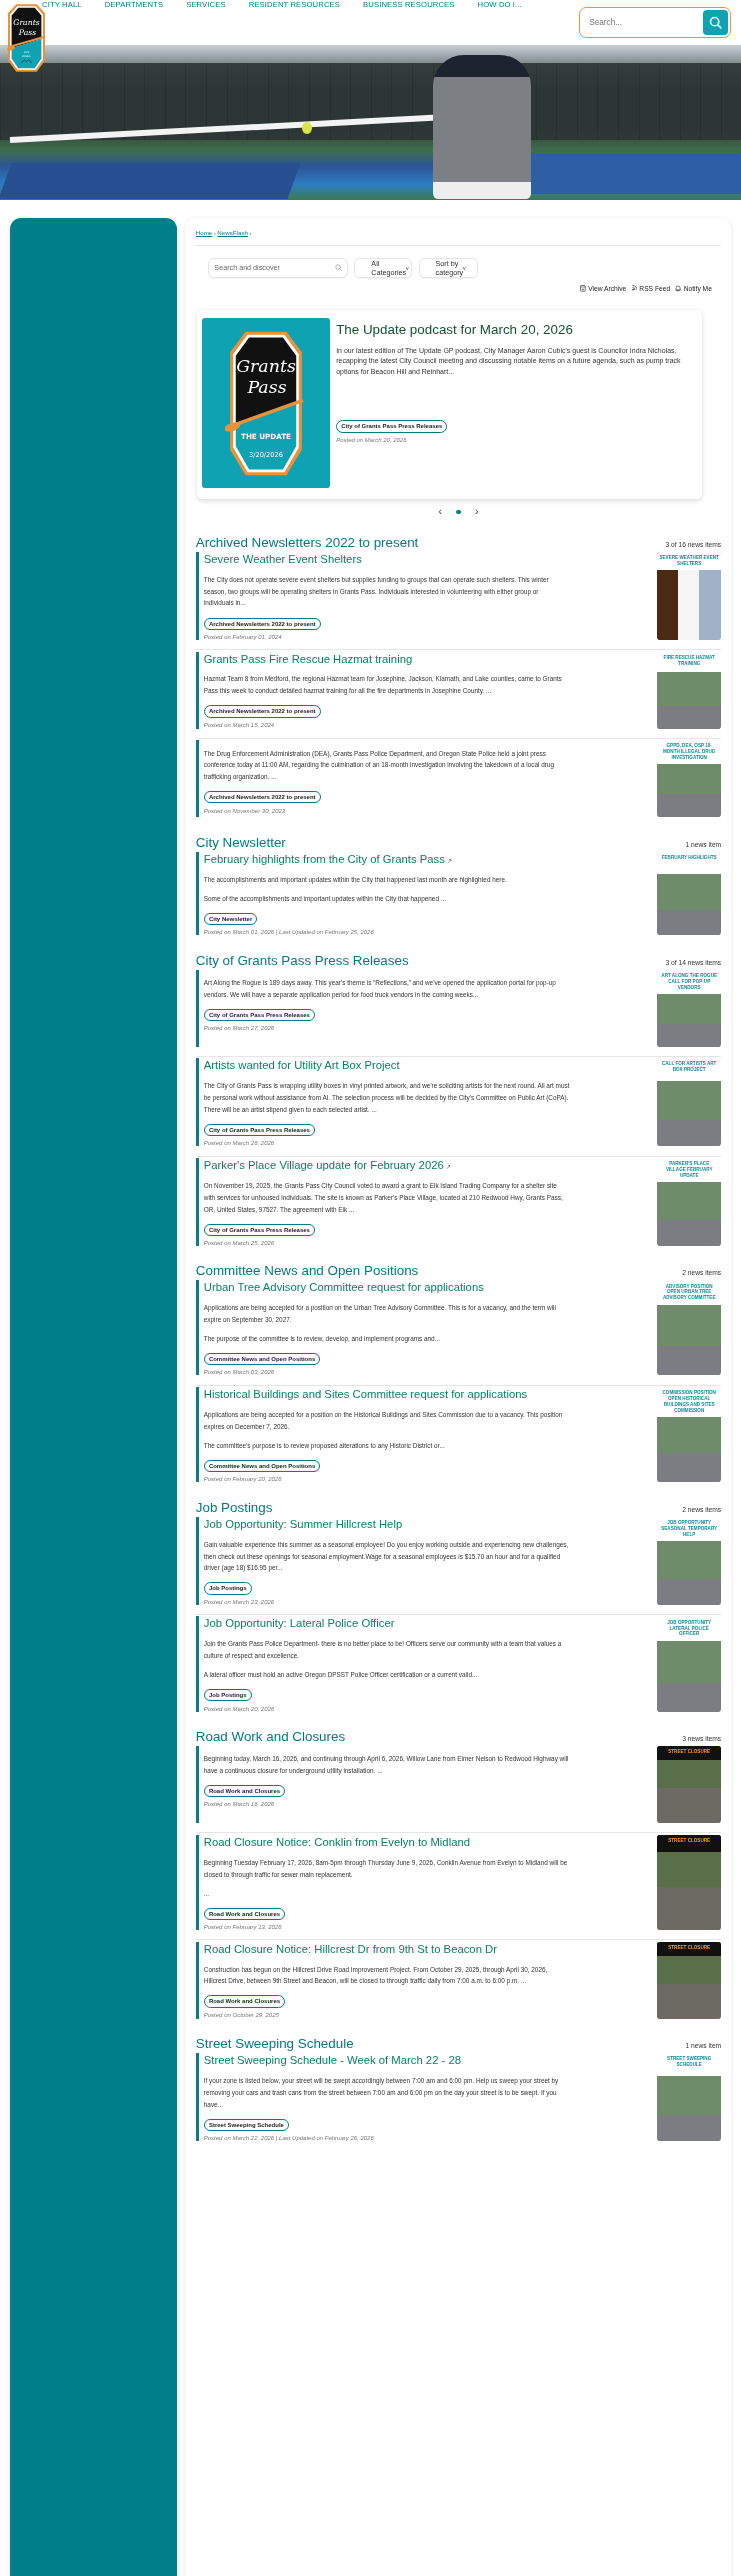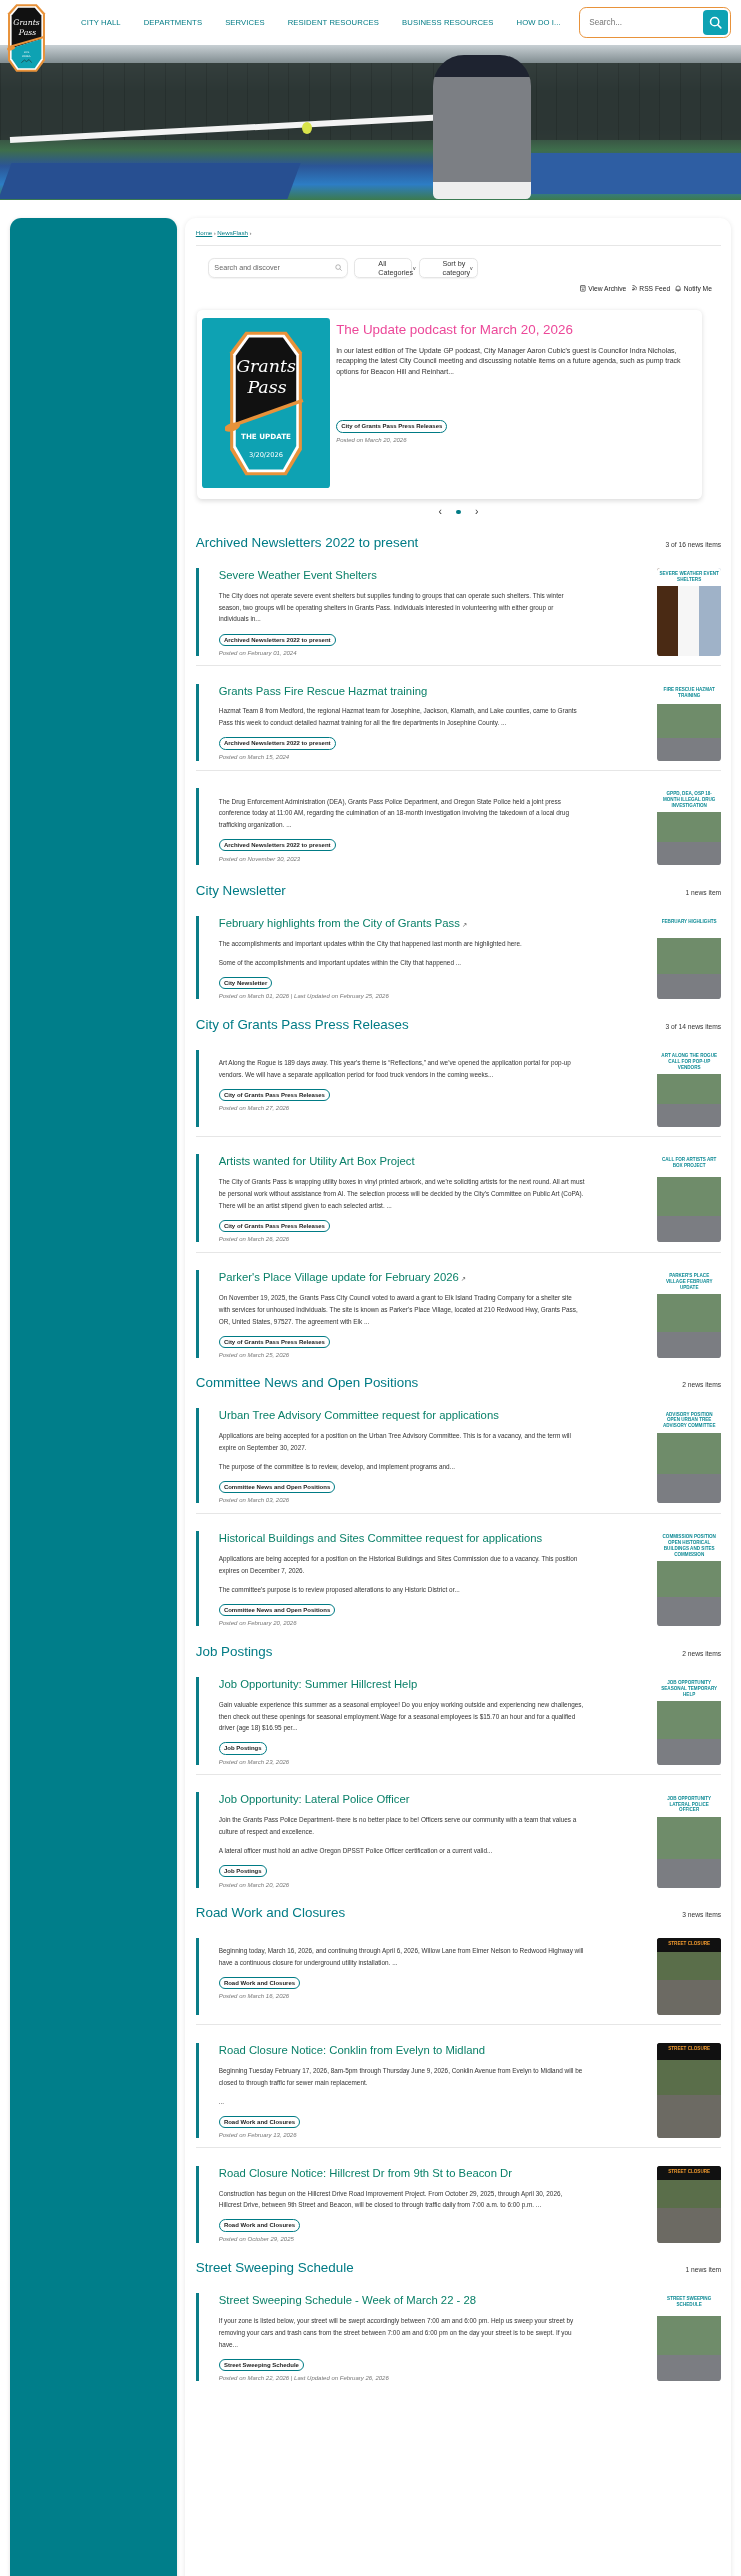--- a/index.html
+++ b/index.html
@@ -1,21 +1,21 @@
 <!DOCTYPE html>
 <html style="font-size:8.2px"><head>
 <meta charset="utf-8">
 <style>
 *{box-sizing:border-box;margin:0;padding:0}
 body{width:742px;background:#fff;font-family:"Liberation Sans","DejaVu Sans",sans-serif;color:#222}
 a{color:inherit;text-decoration:none}
 
 .header{height:45px;background:#fff;position:relative;display:flex;align-items:center}
 .logo{position:absolute;left:7.2px;top:3.1px;width:39px;height:70px;z-index:5}
-.nav{display:flex;gap:0;margin-left:81px;align-items:center;height:45px}
+.nav{display:flex;gap:0;margin-left:42px;height:45px}
 .nav a{color:#007b85;font-size:7.7px;letter-spacing:0.1px;margin-right:23px;font-family:"Liberation Sans",sans-serif;text-transform:uppercase}
 .hsearch{position:absolute;left:579px;top:6.7px;width:152px;height:31px;border:1px solid #e8923a;border-radius:7.2px;display:flex;align-items:center;background:#fff}
 .hsearch input{border:none;outline:none;font-size:8.2px;margin-left:9.3px;width:103px;font-family:"Liberation Sans",sans-serif;color:#333;background:transparent}
 .hsearch .sbtn{position:absolute;right:2.1px;top:2.1px;width:25px;height:25px;background:#0ea2b3;border-radius:4.1px;display:flex;align-items:center;justify-content:center}
 
 .hero{height:155px;position:relative;overflow:hidden;background:linear-gradient(180deg,#c8d0d4 0%,#7f8b8f 12%,#2d3b3a 30%,#35403e 55%,#3e6e4c 68%,#2b5596 78%,#2d7dc4 90%,#3c7a4e 100%)}
 .hero .fence{position:absolute;left:0;right:0;top:17.5px;height:77px;background:repeating-linear-gradient(90deg,rgba(0,0,0,.15) 0 1px,transparent 1px 20.6px),#2c3634;opacity:.9}
 .hero .court1{position:absolute;left:5.2px;top:118px;width:289px;height:36px;background:#274f91;transform:skewX(-20deg)}
 .hero .court2{position:absolute;left:515px;top:108px;width:237px;height:41px;background:#2e5ea3;transform:skewX(-25deg)}
 .hero .net{position:absolute;left:10.3px;top:92px;width:428px;height:6.2px;background:#f3f3f3;transform:rotate(-3deg);transform-origin:left}
@@ -23,42 +23,42 @@
 .hero .ball{position:absolute;left:302px;top:77px;width:10.3px;height:12.4px;border-radius:50%;background:#d8e34a}
 
 .wrap{display:flex;padding:0 0 0 10.3px;margin-top:18px;gap:8.2px}
 .sidebar{width:167px;background:#007e8a;border-radius:11.3px;box-shadow:0 1px 4.1px rgba(0,0,0,.12);height:2575px}
 .main{width:546px;background:#fff;border-radius:11.3px;box-shadow:0 1px 5.2px rgba(0,0,0,.10);padding:9.3px 10.3px 15.5px 10.3px}
 .crumbs{font-size:6.2px;color:#007b85;padding:2.1px 0 8.2px;border-bottom:0.5px solid #e6e6e6}
 .crumbs a{text-decoration:underline}
 .crumbs .sep{color:#666;margin:0 1.5px}
 .filters{display:flex;gap:6.2px;margin:12.4px 0 0 12.4px}
 .fsearch{width:120px;height:19.6px;border:0.5px solid #e5e5e5;border-radius:6.2px;display:flex;align-items:center;justify-content:space-between;padding:0 5.2px;font-size:7.2px;color:#666;box-shadow:0 0.5px 1px rgba(0,0,0,.05)}
-.fsel{width:58px;height:19.6px;border:0.5px solid #e5e5e5;border-radius:5.2px;display:flex;align-items:center;justify-content:space-between;padding:0 23px;font-size:7.2px;color:#333;box-shadow:0 0.5px 1px rgba(0,0,0,.05)}
+.fsel{width:58px;height:19.6px;border:0.5px solid #e5e5e5;border-radius:5.2px;display:flex;align-items:center;justify-content:space-between;padding:0 16px;font-size:7.2px;color:#333;box-shadow:0 0.5px 1px rgba(0,0,0,.05)}
 .fsearch{width:140px}
 .fsel.cat{width:58px}
 .fsel.sort{width:59px}
 .actions{display:flex;justify-content:flex-end;gap:5.2px;margin:7.2px 9.3px 0 0;font-size:6.7px;color:#222}
 .actions span{display:flex;align-items:center;gap:2.1px}
 
 .featured{margin:18.5px 0 0 0;width:505px;margin-left:1px;background:#fff;border-radius:5.2px;box-shadow:0 1.5px 5.2px rgba(0,0,0,.14);padding:8.2px 5.2px 8.2px 5.2px;display:flex;gap:4.1px;height:189px}
 .featimg{width:128px;height:170px;background:#0ea2b3;border-radius:3.1px;display:flex;align-items:center;justify-content:center;width:128px}
 .featured .featimg{width:128px}
 .fbody{flex:1;padding-left:2.1px}
-.ftitle{font-size:13.4px;color:#ec4899;line-height:1.35;margin-top:2.1px}
+.ftitle{font-size:13.4px;color:#14532d;line-height:1.35;margin-top:2.1px}
 .ftext{font-size:7px;line-height:1.5;color:#333;margin-top:7.2px}
 .tag{display:inline-block;border:1px solid #007b85;border-radius:7.2px;font-size:6px;font-weight:bold;padding:2.1px 4.1px;color:#222}
 .posted{font-size:6px;color:#777;font-style:italic;margin-top:4.1px}
 .carousel{display:flex;justify-content:center;gap:14.4px;align-items:center;margin:7.2px 0 0 0;font-size:10.3px;color:#333}
 .dot{width:4.1px;height:4.1px;border-radius:50%;background:#007b85}
 
 .sec-head{display:flex;justify-content:space-between;align-items:baseline;margin-top:17.5px}
 .sec-title{font-size:13.4px;color:#007b85}
 .sec-count{font-size:6.7px;color:#333}
-.item{display:flex;justify-content:space-between;border-left:3.1px solid #0a7d88;padding-left:20px;margin-top:18px;position:relative}
+.item{display:flex;justify-content:space-between;border-left:3.1px solid #0a7d88;padding-left:5px;margin-top:2px;position:relative}
 .item + .divider{height:0.5px;background:#e6e6e6;margin:8.2px 0 0}
 .ibody{width:366px;position:relative}
 .ititle{font-size:11.3px;color:#0a8069;line-height:1.3}
 .itext{font-size:6.4px;line-height:1.85;color:#333;margin-top:7.2px}
 .itext p+p{margin-top:7.2px}
 .ibody .tag{margin-top:8.2px}
 .ithumb{width:64px;flex-shrink:0;border-radius:3.1px;overflow:hidden;position:relative}
 .ext{font-size:6.2px;color:#555;margin-left:2.1px}
 </style>
 </head>

